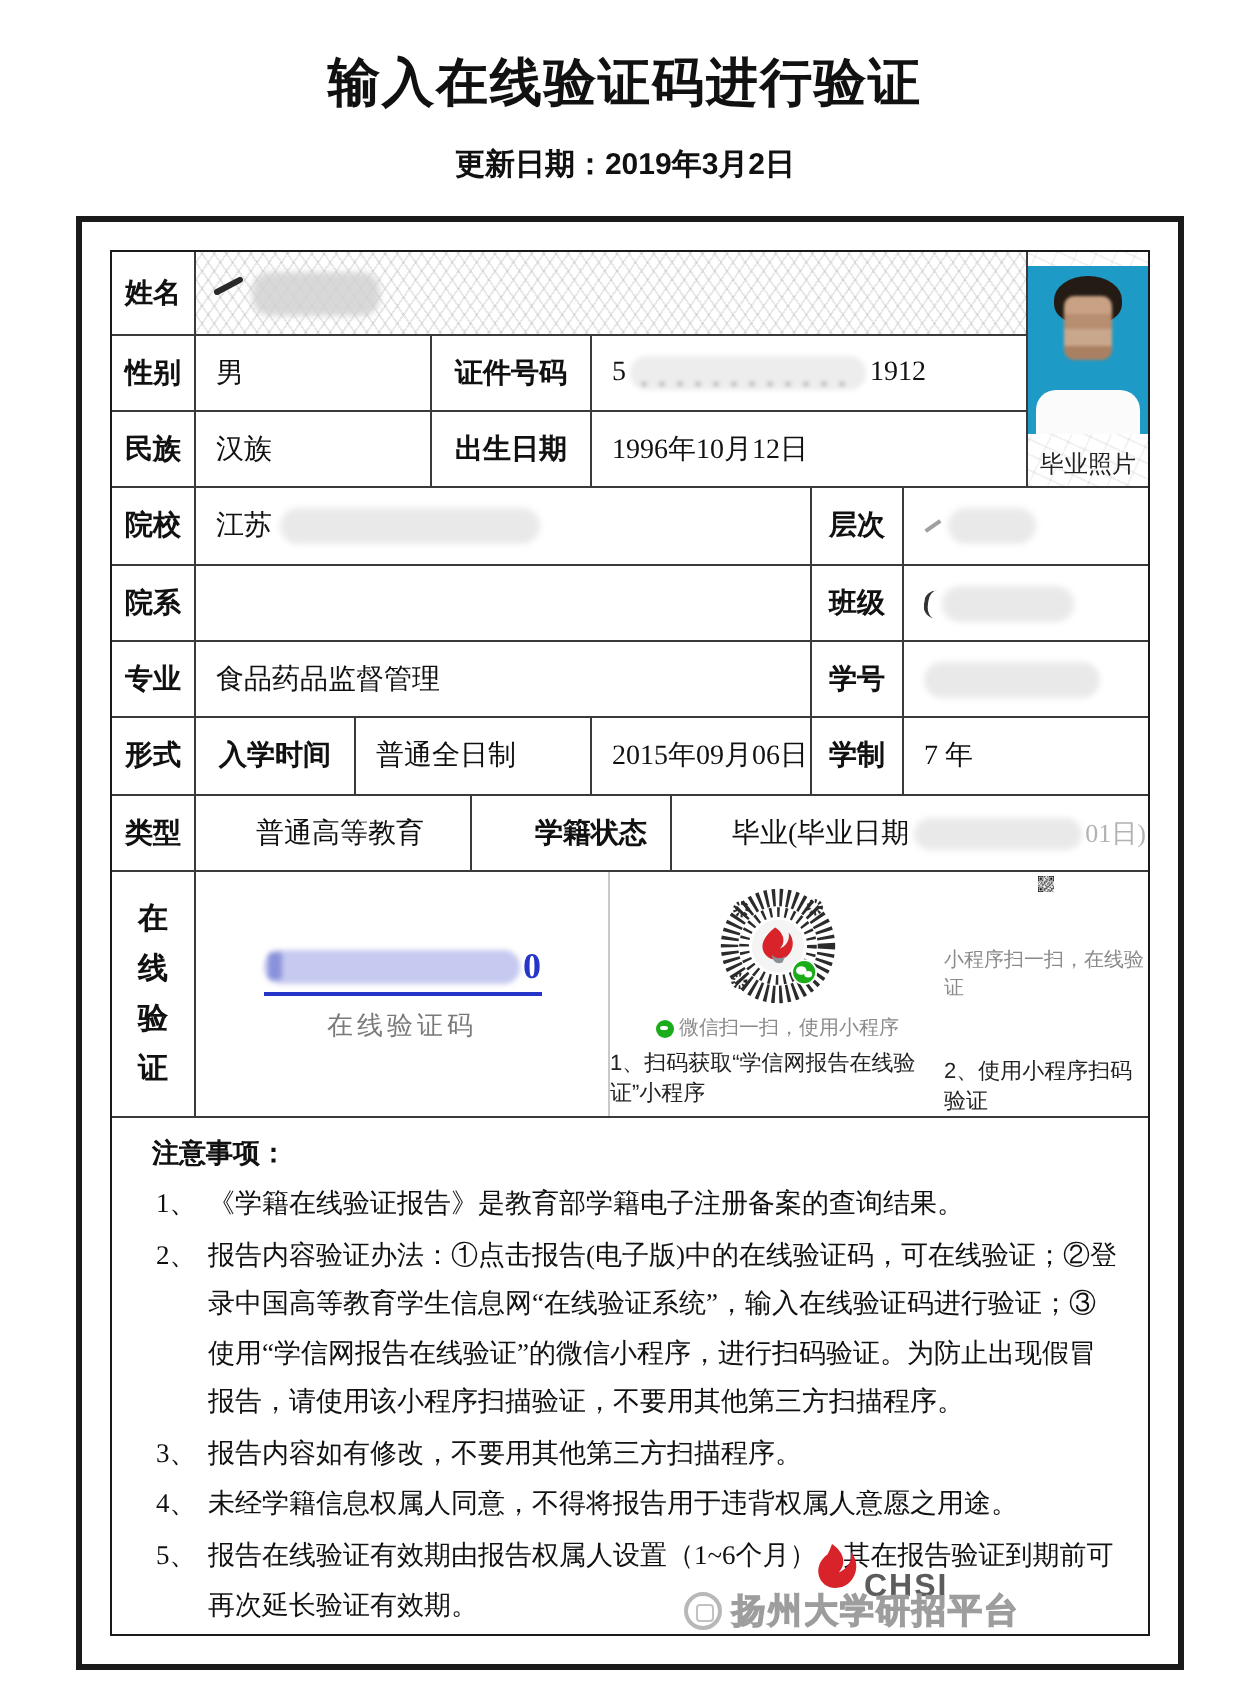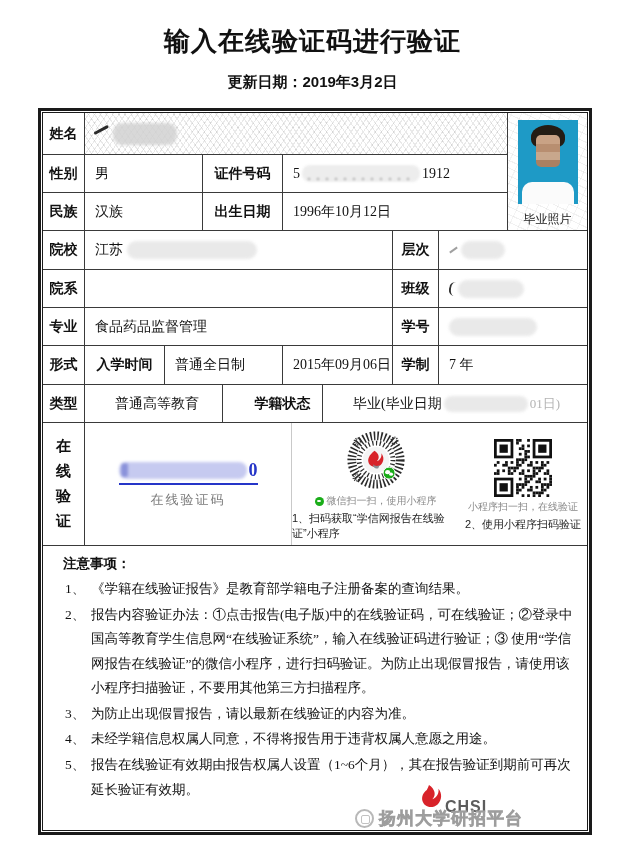--- a/index.html
+++ b/index.html
@@ -2,21 +2,21 @@
 <html><head>
 <meta charset="utf-8">
 <style>
   * { margin:0; padding:0; box-sizing:border-box; }
   body { width:625px; height:848px; background:#ffffff; font-family:"Liberation Serif", serif; color:#111; overflow:hidden; }
   .page { position:relative; width:625px; height:848px; background:#fff; }
 
   .title { text-align:center; padding-top:24px; font-size:26px; font-weight:bold; font-family:"Liberation Sans", sans-serif; letter-spacing:1px; }
   .subtitle { text-align:center; margin-top:14px; font-size:15px; font-weight:bold; font-family:"Liberation Sans", sans-serif; }
 
-  .doc { position:absolute; left:38px; top:108px; width:554px; height:727px; border:3px solid #1a1a1a; padding:1px; background:#fff; }
+  .doc { position:absolute; left:38px; top:108px; width:554px; height:727px; border:3px solid #1a1a1a; padding:14px; background:#fff; }
   .doc-inner { width:100%; height:100%; border:1px solid #1a1a1a; position:relative; }
 
   .tr { display:flex; border-bottom:1px solid #3a3a3a; }
   .td { border-right:1px solid #3a3a3a; display:flex; align-items:center; overflow:hidden; }
   .td:last-child { border-right:none; }
   .td.label { justify-content:center; font-weight:bold; font-family:"Liberation Sans", sans-serif; font-size:14px; }
   .td.value { padding-left:10px; font-size:14px; }
 
   .band { display:flex; }
   .band-left { width:465px; }
@@ -42,21 +42,21 @@
   .stroke-frag { width:16px; height:2.5px; background:#2a2a2a; transform:rotate(-28deg) translateY(-4px); border-radius:2px; }
   .blur { background:#d2d2d2; border-radius:9px; filter:blur(1.6px); opacity:0.85; }
   .blur.light { background:#e7e7e7; opacity:0.9; }
 
   .vlabel { flex-direction:column; justify-content:center; gap:6px; font-weight:bold; font-family:"Liberation Sans", sans-serif; font-size:15px; }
   .vrow { height:123px; }
   .code-area { width:206px; border-right:none; flex-direction:column; justify-content:center; padding-left:0; }
   .code-link { display:inline-flex; align-items:center; gap:2px; border-bottom:2px solid #2535c8; padding-bottom:2px; color:#2535c8; font-weight:bold; font-size:18px; font-family:"Liberation Serif", serif; text-decoration:none; cursor:pointer; }
   .code-caption { margin-top:6px; color:#7a7a7a; font-size:13px; letter-spacing:2px; }
   .scan-area { width:168px; border-left:1px solid #c9c9c9; border-right:none; flex-direction:column; justify-content:center; padding:2px 0 0 0; }
-  .qr-area { flex:1; border-right:none; flex-direction:column; justify-content:center; padding:2px 0 0 0; }
+  .qr-area { flex:1; border-right:none; flex-direction:column; justify-content:center; padding:2px 0 0 0;gap:24px; }
   .hint-small { display:flex; align-items:center; gap:3px; font-size:10px; color:#8a8a8a; margin-top:3px; font-family:Liberation Sans, sans-serif; }
   .hint-step { font-size:11px; color:#222; margin-top:3px; font-family:"Liberation Sans", sans-serif; }
   .gdot { width:9px; height:9px; border-radius:50%; background:#1aad19; display:inline-block; position:relative; }
   .gdot::after { content:""; position:absolute; left:2.5px; top:3px; width:4px; height:2.5px; background:#fff; border-radius:50%; }
 
   .notes { padding:9px 14px 0 20px; font-size:13.5px; }
   .notes-heading { font-weight:bold; font-family:"Liberation Sans", sans-serif; font-size:13.5px; margin-bottom:4px; }
   .note { position:relative; padding-left:28px; line-height:1.82; margin-bottom:1px; }
   .note .num { position:absolute; left:2px; top:0; }
 
@@ -339,21 +339,21 @@
         <div class="note">
           <span class="num">1、</span>
           <span>《学籍在线验证报告》是教育部学籍电子注册备案的查询结果。</span>
         </div>
         <div class="note">
           <span class="num">2、</span>
           <span>报告内容验证办法：①点击报告(电子版)中的在线验证码，可在线验证；②登录中国高等教育学生信息网“在线验证系统”，输入在线验证码进行验证；③ 使用“学信网报告在线验证”的微信小程序，进行扫码验证。为防止出现假冒报告，请使用该小程序扫描验证，不要用其他第三方扫描程序。</span>
         </div>
         <div class="note">
           <span class="num">3、</span>
-          <span>为防止出现假冒报告，请以最新在线验证的内容为准。</span>
+          <span>报告内容如有修改，不要用其他第三方扫描程序。</span>
         </div>
         <div class="note">
           <span class="num">4、</span>
           <span>未经学籍信息权属人同意，不得将报告用于违背权属人意愿之用途。</span>
         </div>
         <div class="note">
           <span class="num">5、</span>
           <span>报告在线验证有效期由报告权属人设置（1~6个月），其在报告验证到期前可再次延长验证有效期。</span>
         </div>
       </div>

